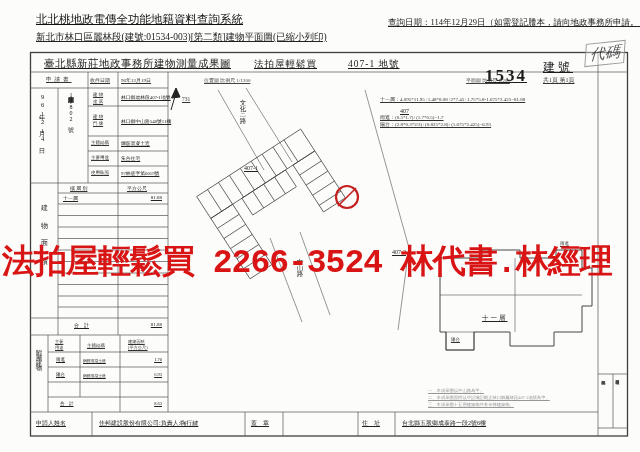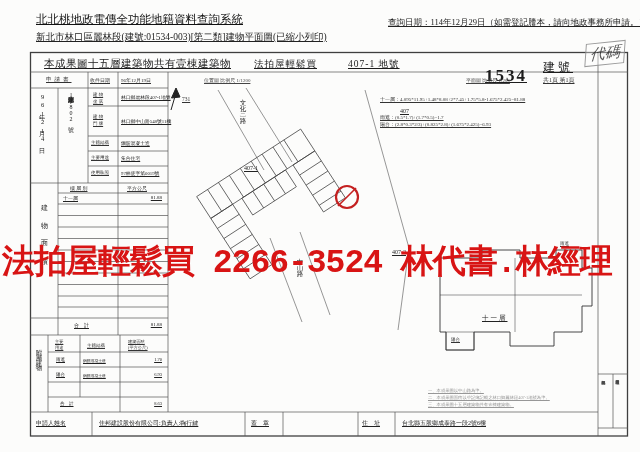--- a/index.html
+++ b/index.html
@@ -139,21 +139,21 @@
     <line x1="440" y1="295" x2="582" y2="295" stroke-width="0.5"></line>
     <line x1="515" y1="258" x2="515" y2="332" stroke-width="0.5"></line>
     <rect x="446" y="332" width="28" height="18" stroke-width="0.5"></rect>
   </g>
 </svg>
 
 <div class="abs" style="left:36px;top:12px;font-size:11.5px;color:#111;">北北桃地政電傳全功能地籍資料查詢系統</div>
 <div class="abs" style="left:36px;top:31px;font-size:9.5px;color:#222;">新北市林口區麗林段(建號:01534-003)[第二類]建物平面圖(已縮小列印)</div>
 <div class="abs" style="left:388px;top:17px;font-size:8.5px;color:#222;">查詢日期：114年12月29日（如需登記謄本，請向地政事務所申請。）</div>
 
-<div class="abs" style="left:44px;top:57px;font-size:10.5px;letter-spacing:0.5px;">本成果圖十五層建築物共有壹棟建築物</div>
+<div class="abs" style="left:44px;top:57px;font-size:10.5px;letter-spacing:0.5px;">臺北縣新莊地政事務所建物測量成果圖</div>
 <div class="abs" style="left:254px;top:58px;font-size:9.5px;letter-spacing:1px;">法拍屋輕鬆買</div>
 <div class="abs" style="left:348px;top:58px;font-size:9.5px;letter-spacing:1px;">407-1 地號</div>
 <div class="abs" style="left:485px;top:66px;font-size:17px;font-weight:bold;letter-spacing:2px;">1534</div>
 <div class="abs" style="left:543px;top:59px;font-size:12px;letter-spacing:3px;">建號</div>
 <div id="stamp">代碼</div>
 
 <div class="abs" style="left:46px;top:76px;font-size:5.5px;letter-spacing:3px;color:#333;">申請書</div>
 <div class="abs" style="left:90px;top:77px;font-size:5px;color:#333;">收件日期</div>
 <div class="abs" style="left:121px;top:77px;font-size:5px;color:#333;">96年12月19日</div>
 <div class="abs" style="left:204px;top:77px;font-size:5px;color:#444;">位置圖 比例尺 1/1200</div>

